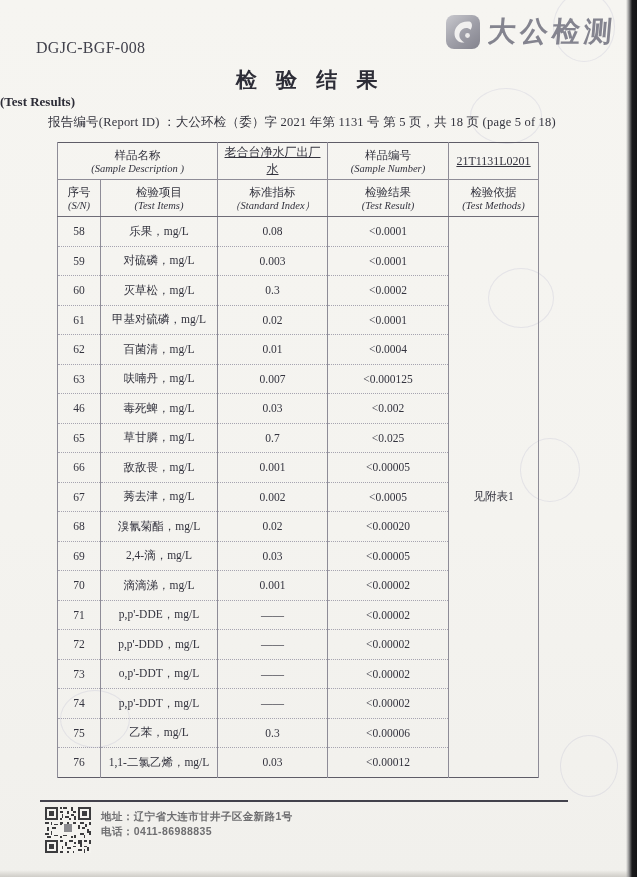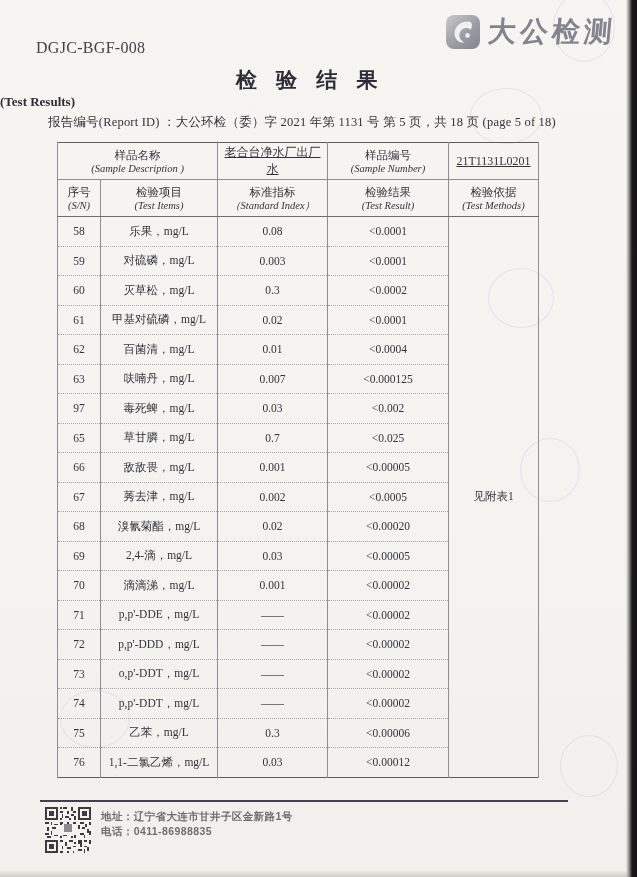--- a/index.html
+++ b/index.html
@@ -194,21 +194,21 @@
       <td>0.01</td>
       <td>&lt;0.0004</td>
     </tr>
     <tr class="data-row">
       <td>63</td>
       <td>呋喃丹，mg/L</td>
       <td>0.007</td>
       <td>&lt;0.000125</td>
     </tr>
     <tr class="data-row">
-      <td>97</td>
+      <td>46</td>
       <td>毒死蜱，mg/L</td>
       <td>0.03</td>
       <td>&lt;0.002</td>
     </tr>
     <tr class="data-row">
       <td>65</td>
       <td>草甘膦，mg/L</td>
       <td>0.7</td>
       <td>&lt;0.025</td>
     </tr>

